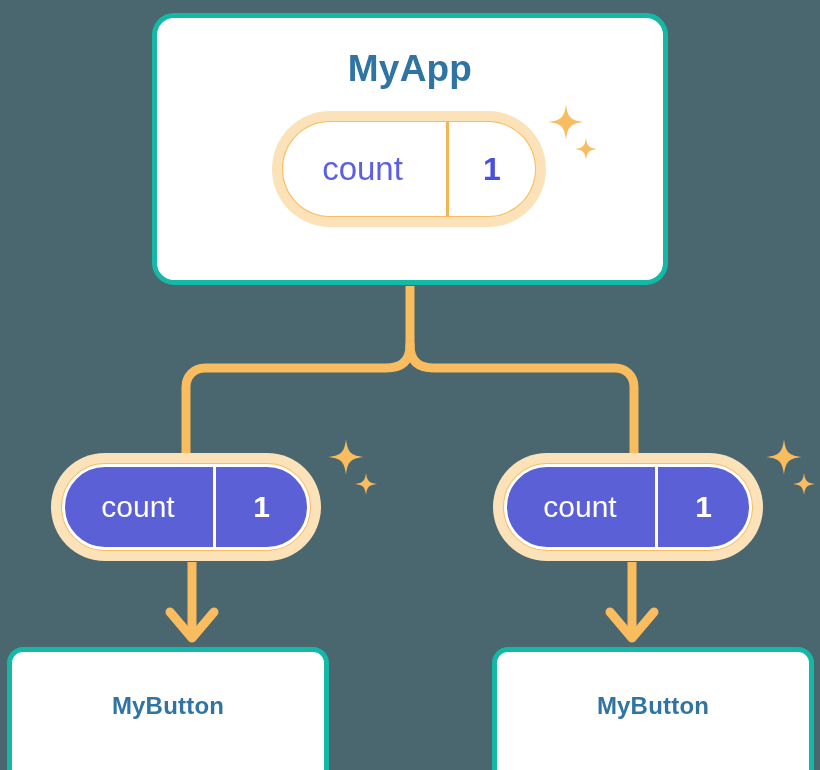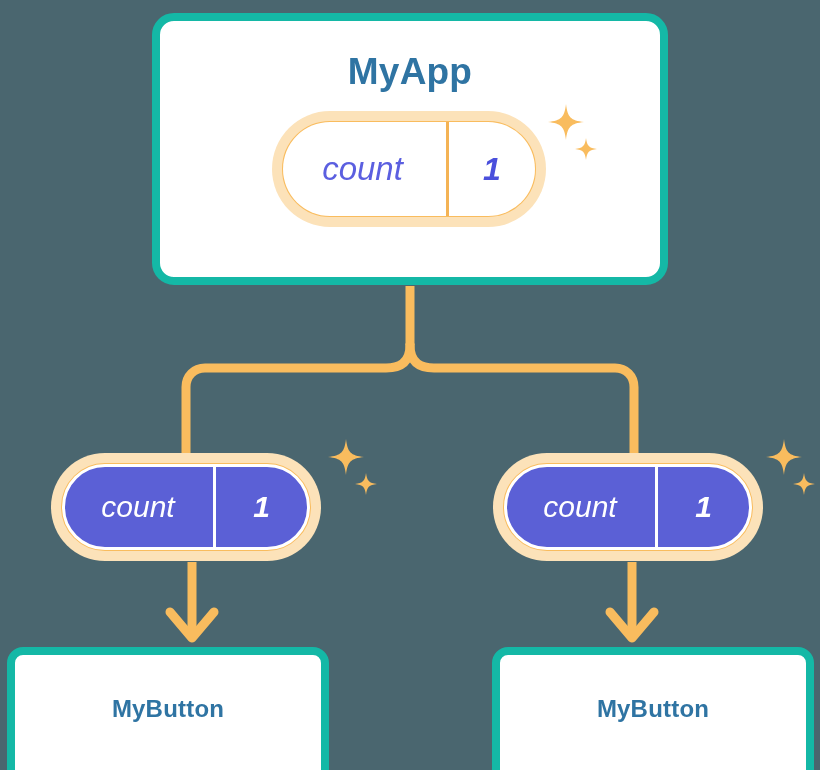--- a/index.html
+++ b/index.html
@@ -30,21 +30,21 @@
     width: 820px;
     height: 770px;
     pointer-events: none;
     z-index: 1;
   }
 
   
   .card {
     position: absolute;
     background: #ffffff;
-    border: 8px solid #14b8a6;
+    border: 5px solid #14b8a6;
     border-radius: 18px;
     box-sizing: border-box;
     z-index: 3;
   }
 
   .card-title {
     color: #2f74a3;
     font-weight: 700;
     letter-spacing: .2px;
     text-align: center;
@@ -114,21 +114,20 @@
     width: 100%;
     border-radius: 999px;
     overflow: hidden;
   }
 
   .pill-name, .pill-value {
     display: flex;
     align-items: center;
     justify-content: center;
     white-space: nowrap;
-    font-style: italic;
   }
 
   
   #root-pill {
     left: 283px;
     top: 122px;
     width: 252px;
     height: 94px;
   }
   #root-pill .pill-inner { background: #ffffff; }

